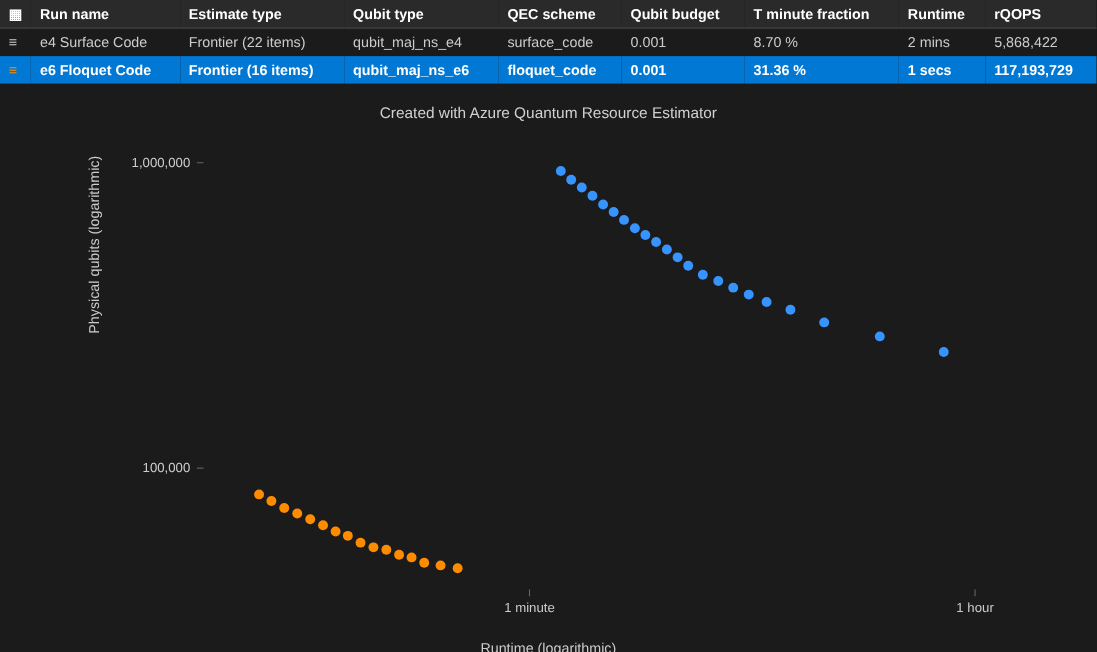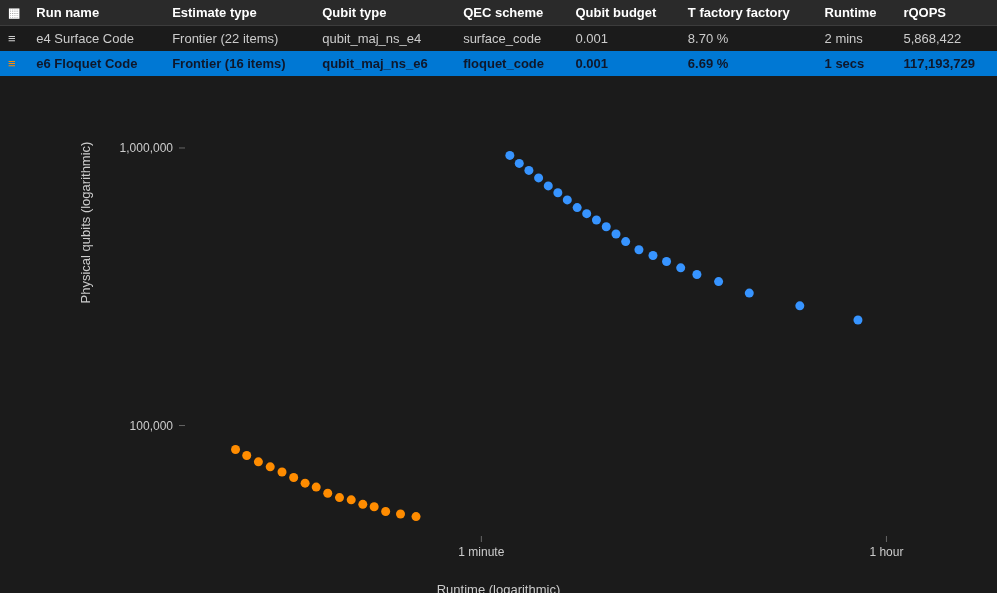--- a/index.html
+++ b/index.html
@@ -21,21 +21,21 @@
   }
   .tbl th {
     background: #2a2a2a;
     color: #ffffff;
     font-weight: 600;
     border-bottom: 1px solid #3c3c3c;
   }
   .tbl tr.datarow td { color: #cccccc; }
   .tbl tr.selected td {
     background: #0078d4;
-    color: #0f172a;
+    color: #ffffff;
     font-weight: 600;
   }
   .rowmark {
     width: 20px; text-align: center;
     color: #0078d4;
   }
   .tbl tr.selected .rowmark { color: #ff8c00; }
   .hdr-icon { color: #bbbbbb; }
   
   .chart-wrap {
@@ -83,21 +83,21 @@
 
 <table class="tbl">
   <thead>
     <tr>
       <th class="hdr-icon">▦</th>
       <th>Run name</th>
       <th>Estimate type</th>
       <th>Qubit type</th>
       <th>QEC scheme</th>
       <th>Qubit budget</th>
-      <th>T factory factory</th>
+      <th>T minute fraction</th>
       <th>Runtime</th>
       <th>rQOPS</th>
     </tr>
   </thead>
   <tbody>
     <tr class="datarow">
       <td class="rowmark">≡</td>
       <td>e4 Surface Code</td>
       <td>Frontier (22 items)</td>
       <td>qubit_maj_ns_e4</td>
@@ -107,28 +107,29 @@
       <td>2 mins</td>
       <td>5,868,422</td>
     </tr>
     <tr class="datarow selected">
       <td class="rowmark">≡</td>
       <td>e6 Floquet Code</td>
       <td>Frontier (16 items)</td>
       <td>qubit_maj_ns_e6</td>
       <td>floquet_code</td>
       <td>0.001</td>
-      <td>6.69 %</td>
+      <td>31.36 %</td>
       <td>1 secs</td>
       <td>117,193,729</td>
     </tr>
   </tbody>
 </table>
 
 <div class="chart-wrap">
+  <div class="chart-title">Created with Azure Quantum Resource Estimator</div>
   <div class="ylabel">Physical qubits (logarithmic)</div>
   <div class="xlabel">Runtime (logarithmic)</div>
   <svg class="plot" id="plot">
       <line x1="179" y1="349.54501667738845" x2="185" y2="349.54501667738845" class="tick-line"></line>
       <text x="173" y="353.54501667738845" text-anchor="end" class="tick-text">100,000</text>
       <line x1="179" y1="71.9780947405618" x2="185" y2="71.9780947405618" class="tick-line"></line>
       <text x="173" y="75.9780947405618" text-anchor="end" class="tick-text">1,000,000</text>
       <line x1="481.3699677402401" y1="460" x2="481.3699677402401" y2="466" class="tick-line"></line>
       <text x="481.3699677402401" y="480" text-anchor="middle" class="tick-text">1 minute</text>
       <line x1="886.4264464300478" y1="460" x2="886.4264464300478" y2="466" class="tick-line"></line>

